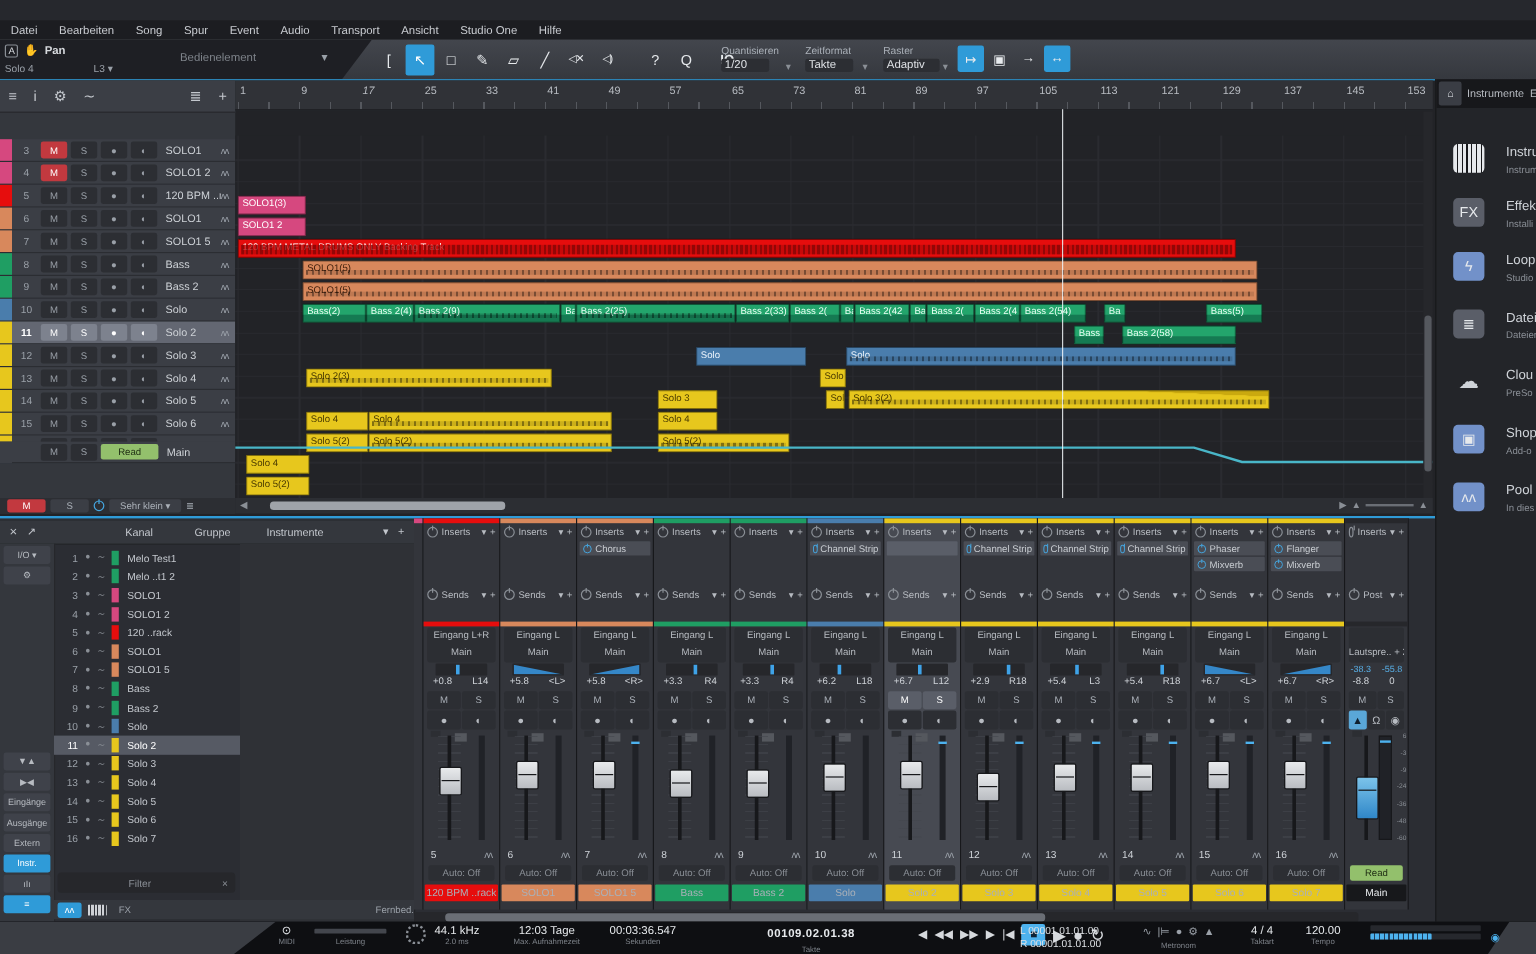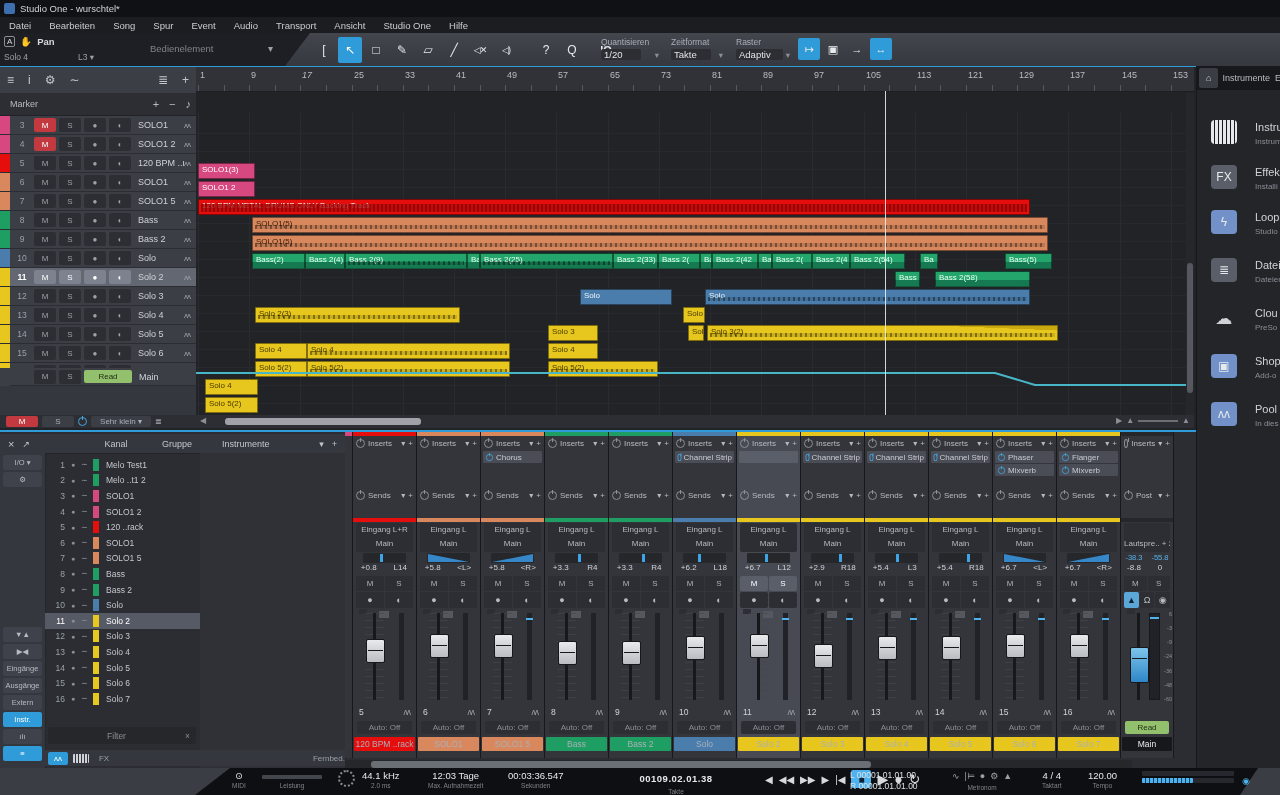--- a/index.html
+++ b/index.html
@@ -201,24 +201,20 @@
   .mbars{position:absolute;left:1142px;top:3px;width:92px;}
   .mbar{height:5px;background:#26282d;border-radius:1px;margin-bottom:2px;position:relative;}
   .mbar .fill{position:absolute;left:0;top:0;bottom:0;width:55%;background:repeating-linear-gradient(90deg,#4db2ee 0 3px,#1d3d5c 3px 4px);border-radius:1px;}
   .ttoggle{position:absolute;left:1242px;top:8px;font-size:9px;color:#4db2ee;}
 </style>
 </head>
 <body>
 
 <div class="app">
 
-  <div class="titlebar">
-    <span class="winicon"></span>
-    <span>Studio One - wurschtel*</span>
-  </div>
 
   <div class="menubar">
 
   <span>Datei</span>
       <span>Bearbeiten</span>
       <span>Song</span>
       <span>Spur</span>
       <span>Event</span>
       <span>Audio</span>
       <span>Transport</span>
@@ -275,24 +271,20 @@
 
   <div class="arrange">
     <div class="track-panel">
       <div class="tp-tools">
         <span>≡</span>
         <span>i</span>
         <span>⚙</span>
         <span>∼</span>
         <span class="right">≣</span>
         <span>+</span>
-      </div>
-      <div class="markerrow">
-        <span class="name">Marker</span>
-        <span class="pm"><span>+</span><span>−</span><span>♪</span></span>
       </div>
       <div class="tracks">
 
           <div class="trow">
             <span class="tchip" style="background: rgb(214, 72, 127);"></span>
             <span class="tnum">3</span>
             <span class="tbtn on">M</span>
             <span class="tbtn">S</span>
             <span class="tbtn">●</span>
             <span class="tbtn">◐</span>

